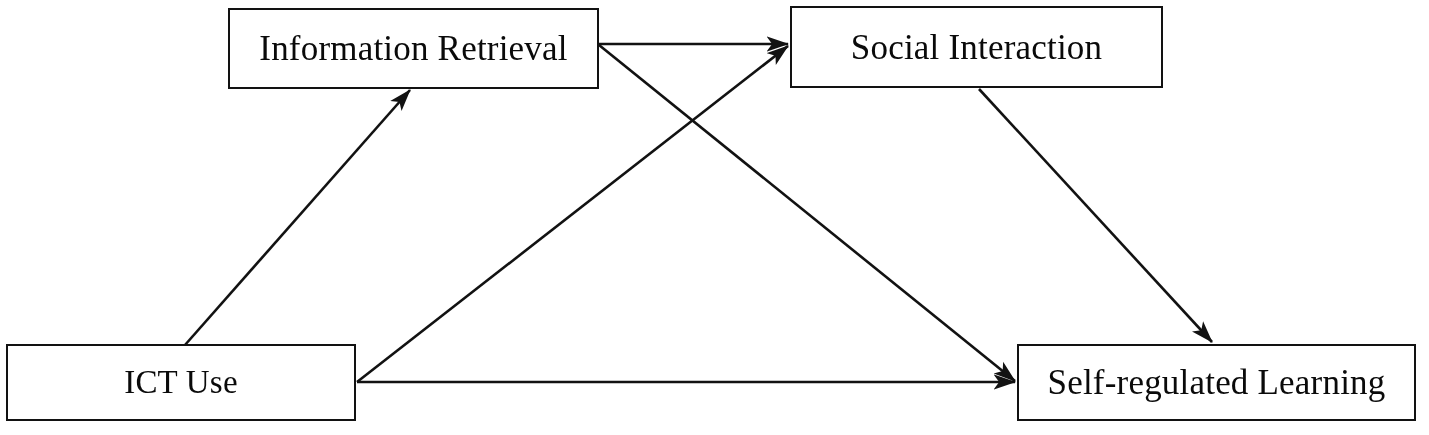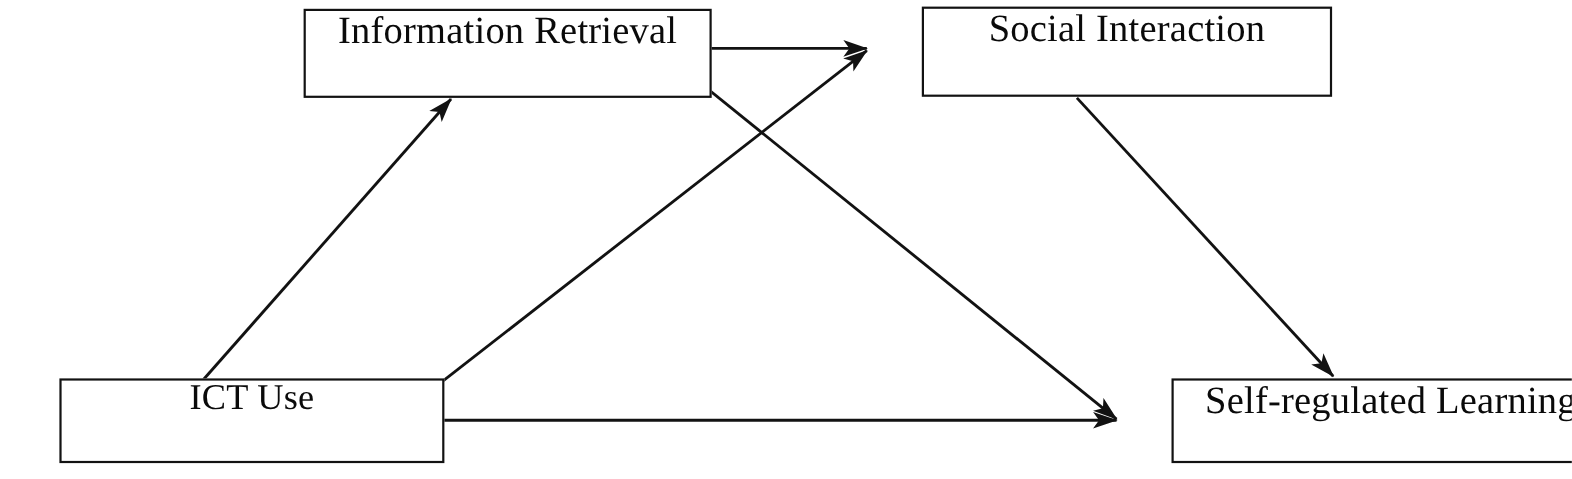--- a/index.html
+++ b/index.html
@@ -25,24 +25,23 @@
     width: 1429px;
     height: 435px;
     pointer-events: none;
   }
   .node-box {
     position: absolute;
     box-sizing: border-box;
     background: #ffffff;
     border: 2.5px solid #121212;
     display: flex;
-    align-items: flex-start;
+    align-items: center;
     justify-content: center;
     z-index: 2;
-    margin-left: 48px;
   }
   .node-label {
     font-family: "Liberation Serif", "DejaVu Serif", serif;
     color: #0a0a0a;
     white-space: nowrap;
     line-height: 1;
     letter-spacing: 0.2px;
   }
   #node-information-retrieval {
     left: 228px; top: 8px; width: 371px; height: 81px;

